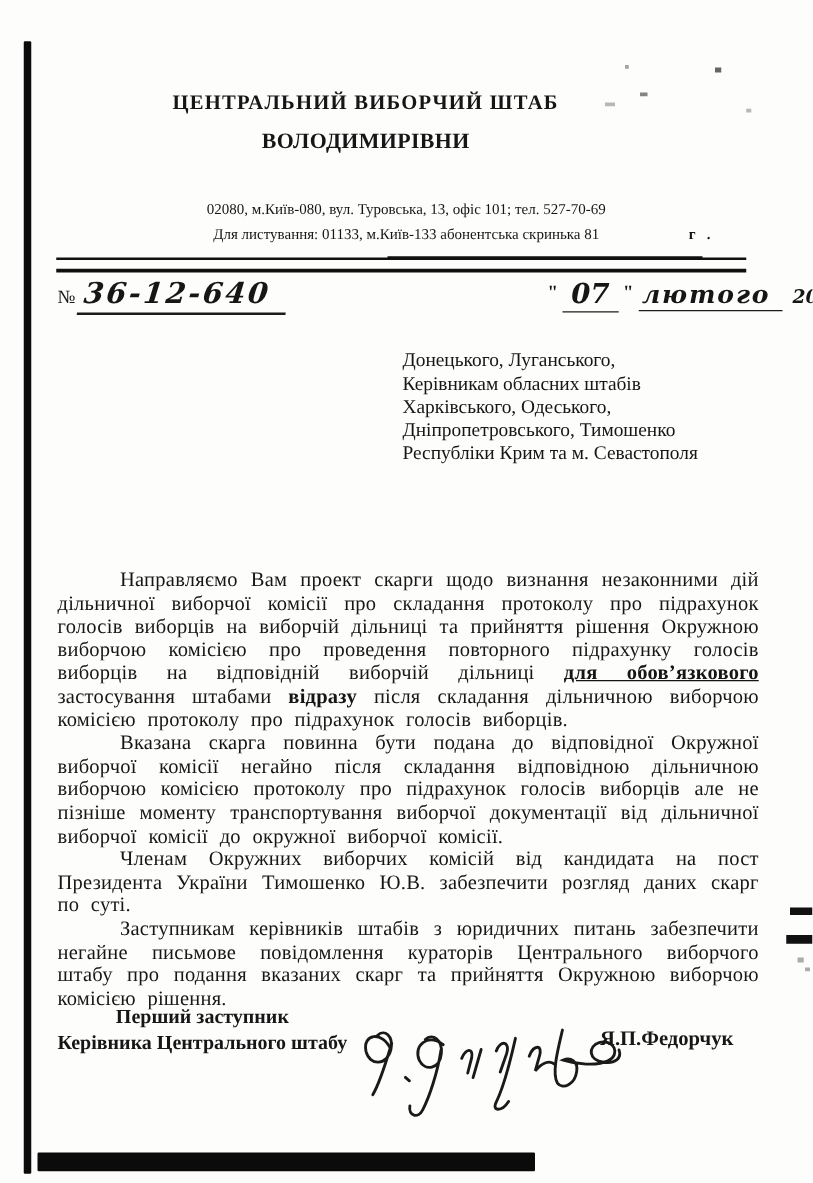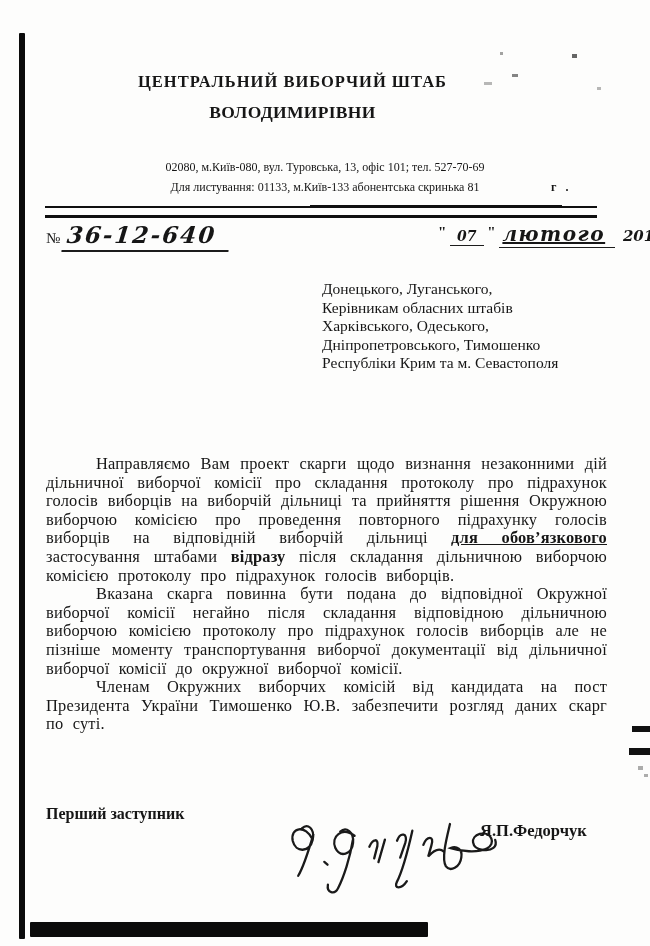--- a/index.html
+++ b/index.html
@@ -19,22 +19,22 @@
         border-top:2px solid #101010;border-bottom:3px solid #101010;}
   .rule-heavy{left:310px;top:205px;width:252px;height:3px;background:#101010;}
   
   .hand{font-family:"DejaVu Serif", serif;font-style:italic;font-weight:700;}
   .num-sign{left:46px;top:230px;font-size:15px;}
   .num-val{left:63px;top:221px;font-size:23px;letter-spacing:2px;
            border-bottom:2px solid #1c1c1c;padding:0 14px 2px 4px;
            transform:skewX(-6deg);}
   .date-line{left:438px;top:222px;font-size:15px;white-space:nowrap;}
   .date-line .q{font-weight:bold;font-size:15px;vertical-align:4px;}
-  .d-day{font-size:14px;border-bottom:1.8px solid #1c1c1c;padding:0 7px 1px 7px;}
-  .d-month{font-size:20px;letter-spacing:1.5px;border-bottom:1.8px solid #1c1c1c;padding:0 10px 1px 3px;text-decoration:underline;}
+  .d-day{font-size:22px;border-bottom:1.8px solid #1c1c1c;padding:0 7px 1px 7px;}
+  .d-month{font-size:20px;letter-spacing:1.5px;border-bottom:1.8px solid #1c1c1c;padding:0 10px 1px 3px;}
   .d-year{font-size:15px;padding-left:4px;}
   
   .recipient{left:322px;top:280px;width:296px;font-size:15.5px;line-height:18.6px;}
   
   .body-block{left:46px;top:455px;width:561px;font-size:16.4px;line-height:18.6px;
               text-align:justify;letter-spacing:.2px;word-spacing:5px;}
   .body-block p{margin:0;text-indent:50px;}
   .bu{font-weight:bold;text-decoration:underline;}
   .b{font-weight:bold;}
   
@@ -86,24 +86,26 @@
   <div>Керівникам обласних штабів</div>
   <div>Харківського, Одеського,</div>
   <div>Дніпропетровського, Тимошенко</div>
   <div>Республіки Крим та м. Севастополя</div>
 </div>
 
 <div class="abs body-block">
   <p><span>Направляємо Вам проект скарги щодо визнання незаконними дій дільничної виборчої комісії про складання протоколу про підрахунок голосів виборців на виборчій дільниці та прийняття рішення Окружною виборчою комісією про проведення повторного підрахунку голосів виборців на відповідній виборчій дільниці </span><span class="bu">для обов’язкового</span><span> застосування штабами </span><span class="b">відразу</span><span> після складання дільничною виборчою комісією протоколу про підрахунок голосів виборців.</span></p>
   <p>Вказана скарга повинна бути подана до відповідної Окружної виборчої комісії негайно після складання відповідною дільничною виборчою комісією протоколу про підрахунок голосів виборців але не пізніше моменту транспортування виборчої документації від дільничної виборчої комісії до окружної виборчої комісії.</p>
   <p>Членам Окружних виборчих комісій від кандидата на пост Президента України Тимошенко Ю.В. забезпечити розгляд даних скарг по суті.</p>
+  <p>Заступникам керівників штабів з юридичних питань забезпечити негайне письмове повідомлення кураторів Центрального виборчого штабу про подання вказаних скарг та прийняття Окружною виборчою комісією рішення.</p>
 </div>
 
 <div class="abs sig-title">
   <div>Перший заступник</div>
+  <div>Керівника Центрального штабу</div>
 </div>
 <div class="abs sig-name">Я.П.Федорчук</div>
 <svg class="abs sig-svg" width="228" height="90" viewBox="0 0 228 90">
   <g fill="none" stroke="#1a1a1a" stroke-width="2.3" stroke-linecap="round">
     <path d="M34 24 C28 8 12 10 14 24 C16 36 30 37 34 24 C37 13 30 7 24 12 M35 19 C29 35 22 52 17 59"></path>
     <path d="M44 47 l3 3"></path>
     <path d="M76 23 C64 13 52 22 56 34 C60 44 72 42 74 30 C76 19 68 13 62 18 M74 27 C70 45 62 64 56 74 C52 81 44 78 46 70"></path>
     <path d="M90 35 C94 27 100 27 98 35 L94 47 M106 29 L98 51"></path>
     <path d="M118 31 C122 22 130 24 126 34 L120 48 M134 22 C128 42 121 62 115 72 C111 79 119 80 125 72"></path>
     <path d="M144 37 C148 28 156 28 152 38 L148 49 C154 43 160 41 164 45"></path>

